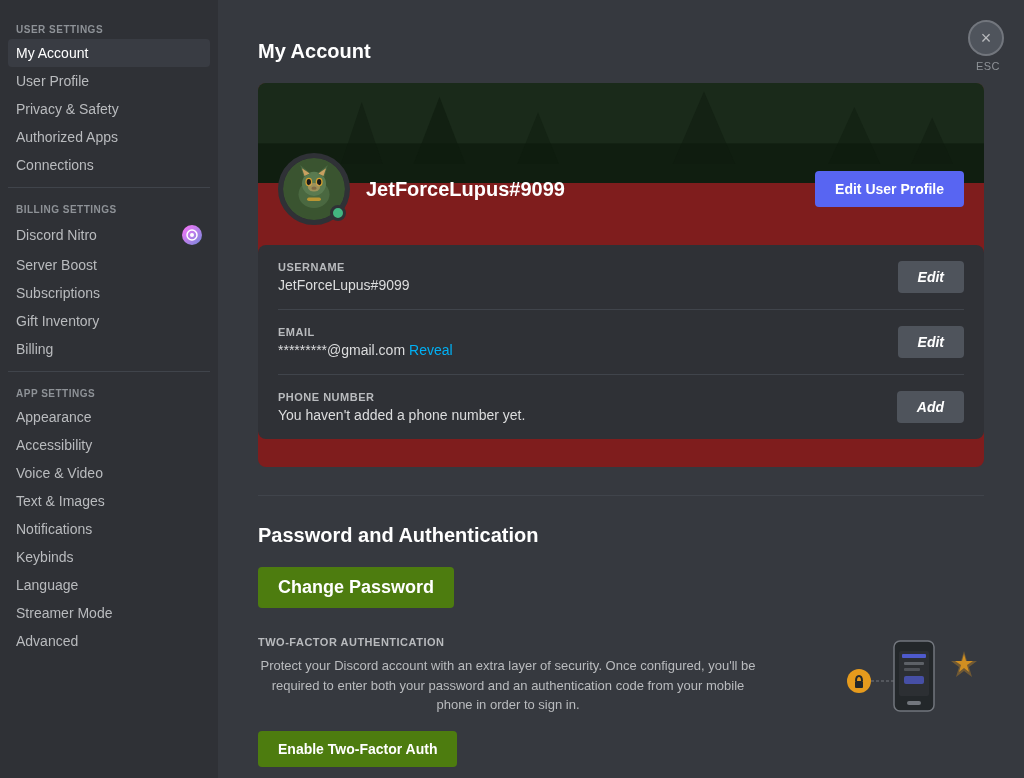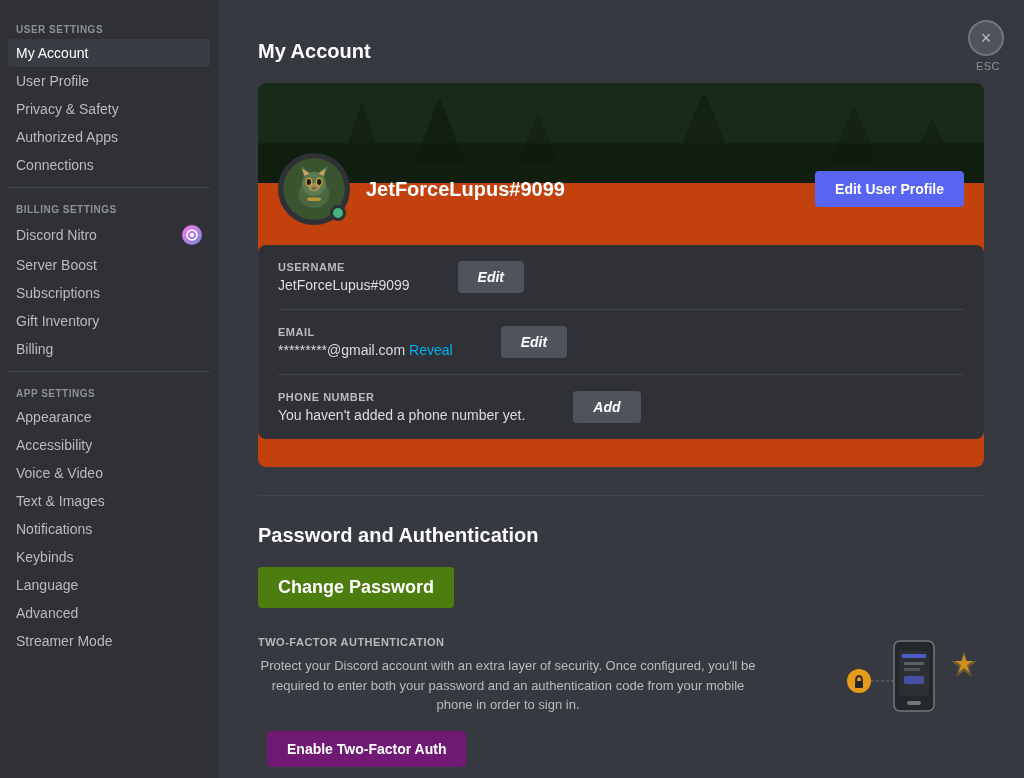--- a/index.html
+++ b/index.html
@@ -77,21 +77,21 @@
 
     .page-title {
       font-size: 20px;
       font-weight: 700;
       color: #ffffff;
       margin-bottom: 20px;
     }
 
     
     .profile-card {
-      background: #c2410c;
+      background: #7f1d1d;
       border-radius: 8px;
       overflow: hidden;
       margin-bottom: 28px;
     }
 
     .profile-banner {
       height: 100px;
       background: linear-gradient(135deg, #2d3a2e 0%, #1e2d1e 50%, #3a4a3a 100%);
     }
 
@@ -155,21 +155,21 @@
       border-radius: 8px;
       padding: 0 20px;
       margin-bottom: 28px;
     }
 
     .info-row {
       padding: 16px 0;
       border-bottom: 1px solid #40444b;
       display: flex;
       align-items: center;
-      justify-content: flex-start;
+      justify-content: space-between;
       gap: 48px;
     }
 
     .info-row:last-child {
       border-bottom: none;
     }
 
     .info-label {
       font-size: 11px;
       font-weight: 700;
@@ -253,29 +253,28 @@
 
     .two-factor-desc {
       font-size: 13px;
       color: #b9bbbe;
       line-height: 1.5;
       margin-bottom: 16px;
       text-align: center;
     }
 
     .enable-2fa-btn {
-      background: #701a75;
+      background: #4d7c0f;
       color: #ffffff;
       border: none;
       border-radius: 4px;
       padding: 10px 20px;
       font-size: 14px;
       font-weight: 600;
       cursor: pointer;
-      margin-left: 9px;
     }
 
     .two-factor-illustration {
       width: 140px;
       height: 90px;
       flex-shrink: 0;
       margin-left: 20px;
     }
 
     
@@ -373,24 +372,24 @@
   <div class="sidebar-item">
     <span>Notifications</span>
   </div>
   <div class="sidebar-item">
     <span>Keybinds</span>
   </div>
   <div class="sidebar-item">
     <span>Language</span>
   </div>
   <div class="sidebar-item">
+    <span>Streamer Mode</span>
+  </div>
+  <div class="sidebar-item">
     <span>Advanced</span>
-  </div>
-  <div class="sidebar-item">
-    <span>Streamer Mode</span>
   </div>
 </div>
 
 <div class="main-content">
 
   
   <div class="close-btn">×</div>
   <div class="esc-label">ESC</div>
 
   

